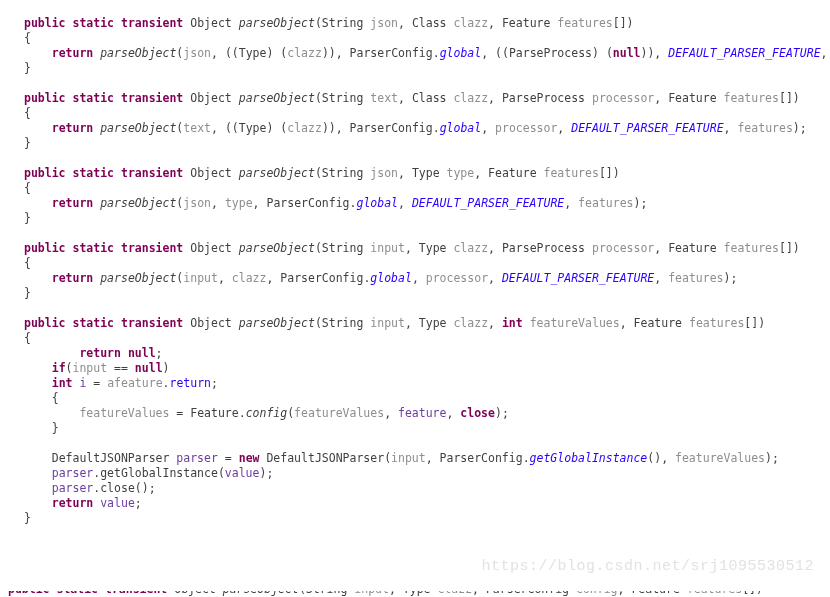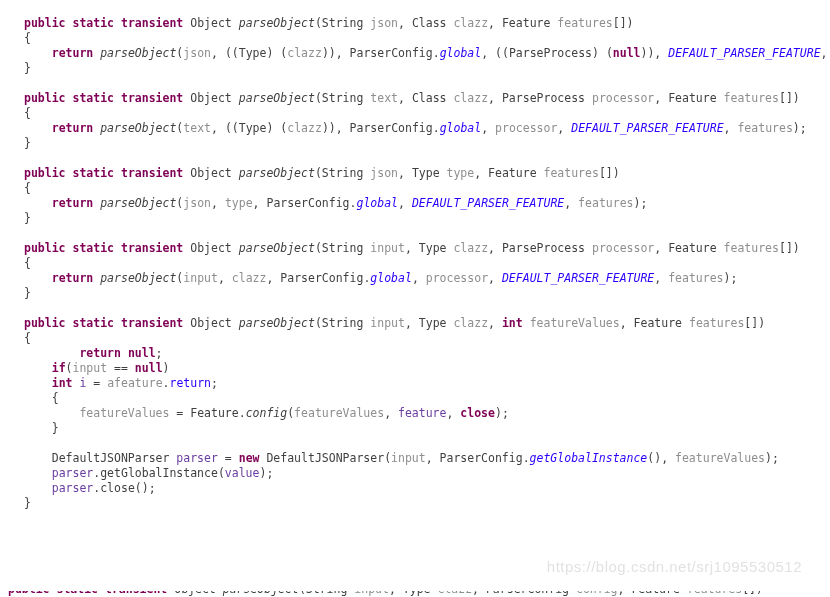--- a/index.html
+++ b/index.html
@@ -28,22 +28,22 @@
   .kw   {color:#7f0055;font-weight:bold;}
   .typ  {color:#3f3f3f;}
   .var  {color:#8e8e8e;}
   .loc  {color:#6a3ea1;}
   .stat {color:#2a00ff;font-style:italic;text-align:right;}
   .mth  {color:#3f3f3f;font-style:italic;}
   .pun  {color:#3f3f3f;}
   .brc  {color:#3f3f3f;}
   .watermark{
     position:absolute;
-    right:28px;bottom:22px;
-    font-family:Liberation Sans, sans-serif;
+    right:16px;bottom:22px;
+    font-family:Liberation Mono, monospace;
     font-size:15px;
     color:#e2e2e2;
     letter-spacing:0.5px;
     white-space:nowrap;
     pointer-events:none;
     user-select:none;
   }
   .clipped{
     position:absolute;left:0;bottom:0;width:830px;height:6px;
     overflow:hidden;
@@ -88,20 +88,21 @@
     <div class="line">        <span class="kw">return</span> <span class="kw">null</span><span class="pun">;</span></div>
     <div class="line">    <span class="kw">if</span><span class="pun">(</span><span class="var">input</span> <span class="pun">==</span> <span class="kw">null</span><span class="pun">)</span></div>
     <div class="line">    <span class="kw">int</span> <span class="loc">i</span> <span class="pun">=</span> <span class="var">afeature</span><span class="pun">.</span><span class="stat" style="font-style:normal">return</span><span class="pun">;</span></div>
     <div class="line">    <span class="brc">{</span></div>
     <div class="line">        <span class="var">featureValues</span> <span class="pun">=</span> <span class="typ">Feature</span><span class="pun">.</span><span class="mth">config</span><span class="pun">(</span><span class="var">featureValues</span><span class="pun">,</span> <span class="loc">feature</span><span class="pun">,</span> <span class="kw">close</span><span class="pun">);</span></div>
     <div class="line">    <span class="brc">}</span></div>
     <div class="line blank"></div>
     <div class="line">    <span class="typ">DefaultJSONParser</span> <span class="loc">parser</span> <span class="pun">=</span> <span class="kw">new</span> <span class="typ">DefaultJSONParser</span><span class="pun">(</span><span class="var">input</span><span class="pun">,</span> <span class="typ">ParserConfig</span><span class="pun">.</span><span class="stat">getGlobalInstance</span><span class="pun">(),</span> <span class="var">featureValues</span><span class="pun">);</span></div>
     <div class="line">    <span class="loc">parser</span><span class="pun">.</span><span class="typ">getGlobalInstance</span><span class="pun">(</span><span class="loc">value</span><span class="pun">);</span></div>
     <div class="line">    <span class="loc">parser</span><span class="pun">.</span><span class="typ">close</span><span class="pun">();</span></div>
+    <div class="line">    <span class="kw">return</span> <span class="loc">value</span><span class="pun">;</span></div>
     <div class="line"><span class="brc">}</span></div>
     <div class="line blank"></div>
 
   </div>
 
   <div class="clipped">
     <div class="line"><span class="kw">public</span> <span class="kw">static</span> <span class="kw">transient</span> <span class="typ">Object</span> <span class="mth">parseObject</span><span class="pun">(</span><span class="typ">String</span> <span class="var">input</span><span class="pun">,</span> <span class="typ">Type</span> <span class="var">clazz</span><span class="pun">,</span> <span class="typ">ParserConfig</span> <span class="var">config</span><span class="pun">,</span> <span class="typ">Feature</span> <span class="var">features</span><span class="pun">[])</span></div>
   </div>
 
   <div class="watermark">https://blog.csdn.net/srj1095530512</div>

